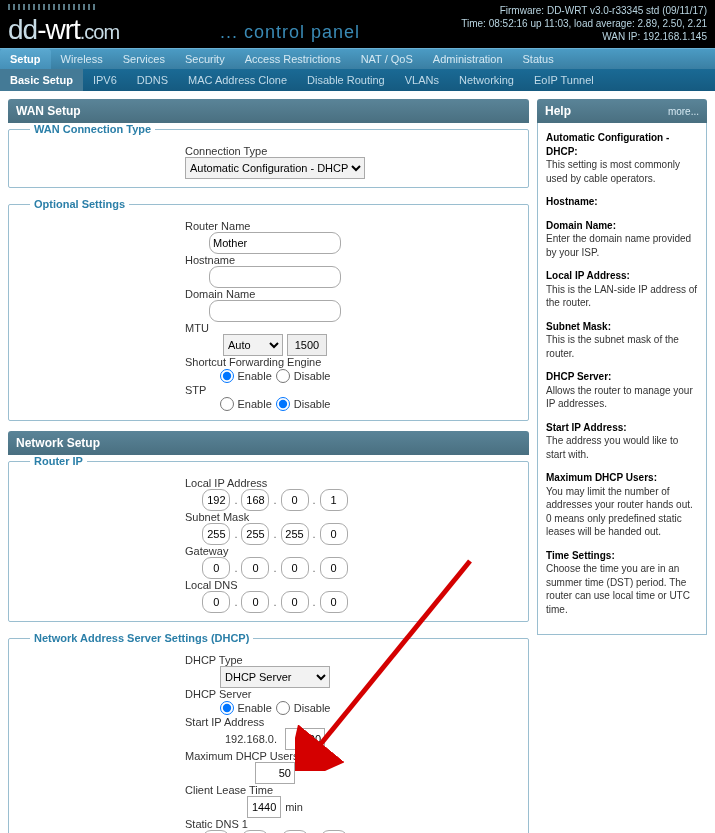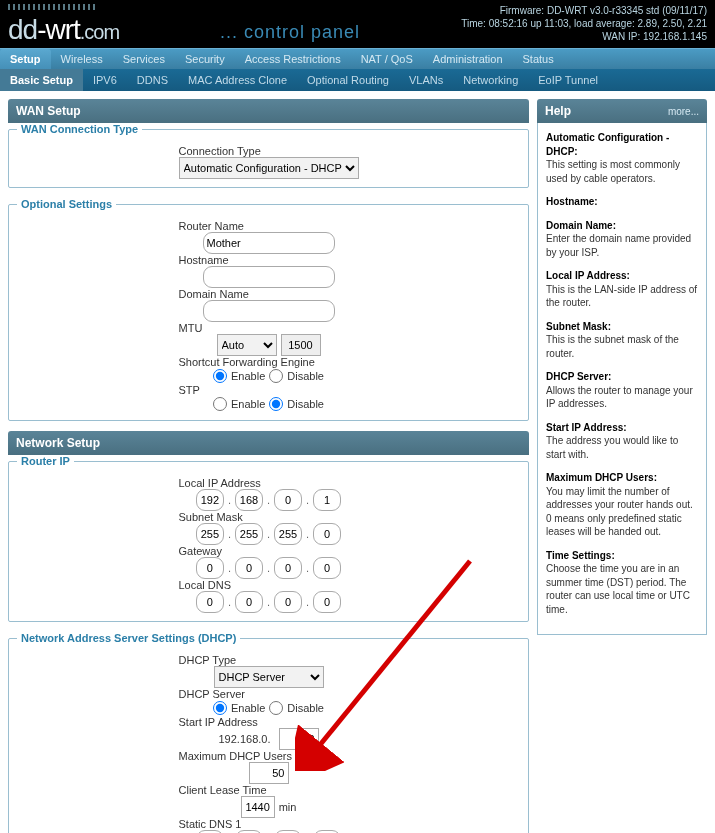--- a/index.html
+++ b/index.html
@@ -17,21 +17,21 @@
 .tabs-primary li { list-style: none; padding: 4px 10px; color: #d4e8f2; font-size: 11px; cursor: pointer; }
 .tabs-primary li.active { background: linear-gradient(#5aa8d0, #4590b8); color: #fff; font-weight: bold; border-radius: 3px 3px 0 0; }
 .tabs-secondary { background: linear-gradient(#1a6a95, #155a80); display: flex; height: 22px; }
 .tabs-secondary li { list-style: none; padding: 5px 10px; color: #c0dae8; font-size: 11px; cursor: pointer; }
 .tabs-secondary li.active { background: #447a96; color: #fff; font-weight: bold; }
 .content { display: flex; padding: 8px; gap: 8px; }
 .main { flex: 1; }
 .side { width: 170px; }
 .panel-header { background: linear-gradient(#5a8498, #496f80); color: #fff; padding: 5px 8px; font-weight: bold; font-size: 12px; border-radius: 3px 3px 0 0; display: flex; justify-content: space-between; align-items: center; }
 .panel-header .more { font-size: 10px; font-weight: normal; color: #d4e8f2; }
-fieldset { border: 1px solid #9abed0; padding: 10px 8px 8px 8px; margin-bottom: 10px; border-radius: 2px; }
+fieldset { border: 1px solid #9abed0; padding: 10px 8px 8px 21px; margin-bottom: 10px; border-radius: 2px; }
 legend { color: #2b7fa8; font-weight: bold; font-size: 11px; padding: 0 4px; }
 .row { display: flex; align-items: center; min-height: 28px; flex-direction: column; }
 .row label.lbl { width: 180px; color: #333; }
 .row .ctrl { flex: 1; display: flex; align-items: center; gap: 4px; }
 select { border: 1px solid #aaa; font-size: 11px; background: #f2f2f2; height: 22px; }
 select.wide { width: 180px; }
 select.med { width: 110px; }
 select.sm { width: 60px; }
 input[type=text] { border: 1px solid #aaa; font-size: 11px; padding: 3px; height: 22px; background: #fff; }
 input.txt { width: 132px; border-radius: 9px; }
@@ -93,21 +93,21 @@
     <li>Access Restrictions</li>
     <li>NAT / QoS</li>
     <li>Administration</li>
     <li>Status</li>
   </ul>
 <ul class="tabs-secondary" id="tabs2">
     <li class="active">Basic Setup</li>
     <li>IPV6</li>
     <li>DDNS</li>
     <li>MAC Address Clone</li>
-    <li>Optional Routing</li>
+    <li>Disable Routing</li>
     <li>VLANs</li>
     <li>Networking</li>
     <li>EoIP Tunnel</li>
   </ul>
 
 <div class="content" style="position:relative;">
   <div class="main">
     <div class="panel-header">
         <span>WAN Setup</span>
       </div>

